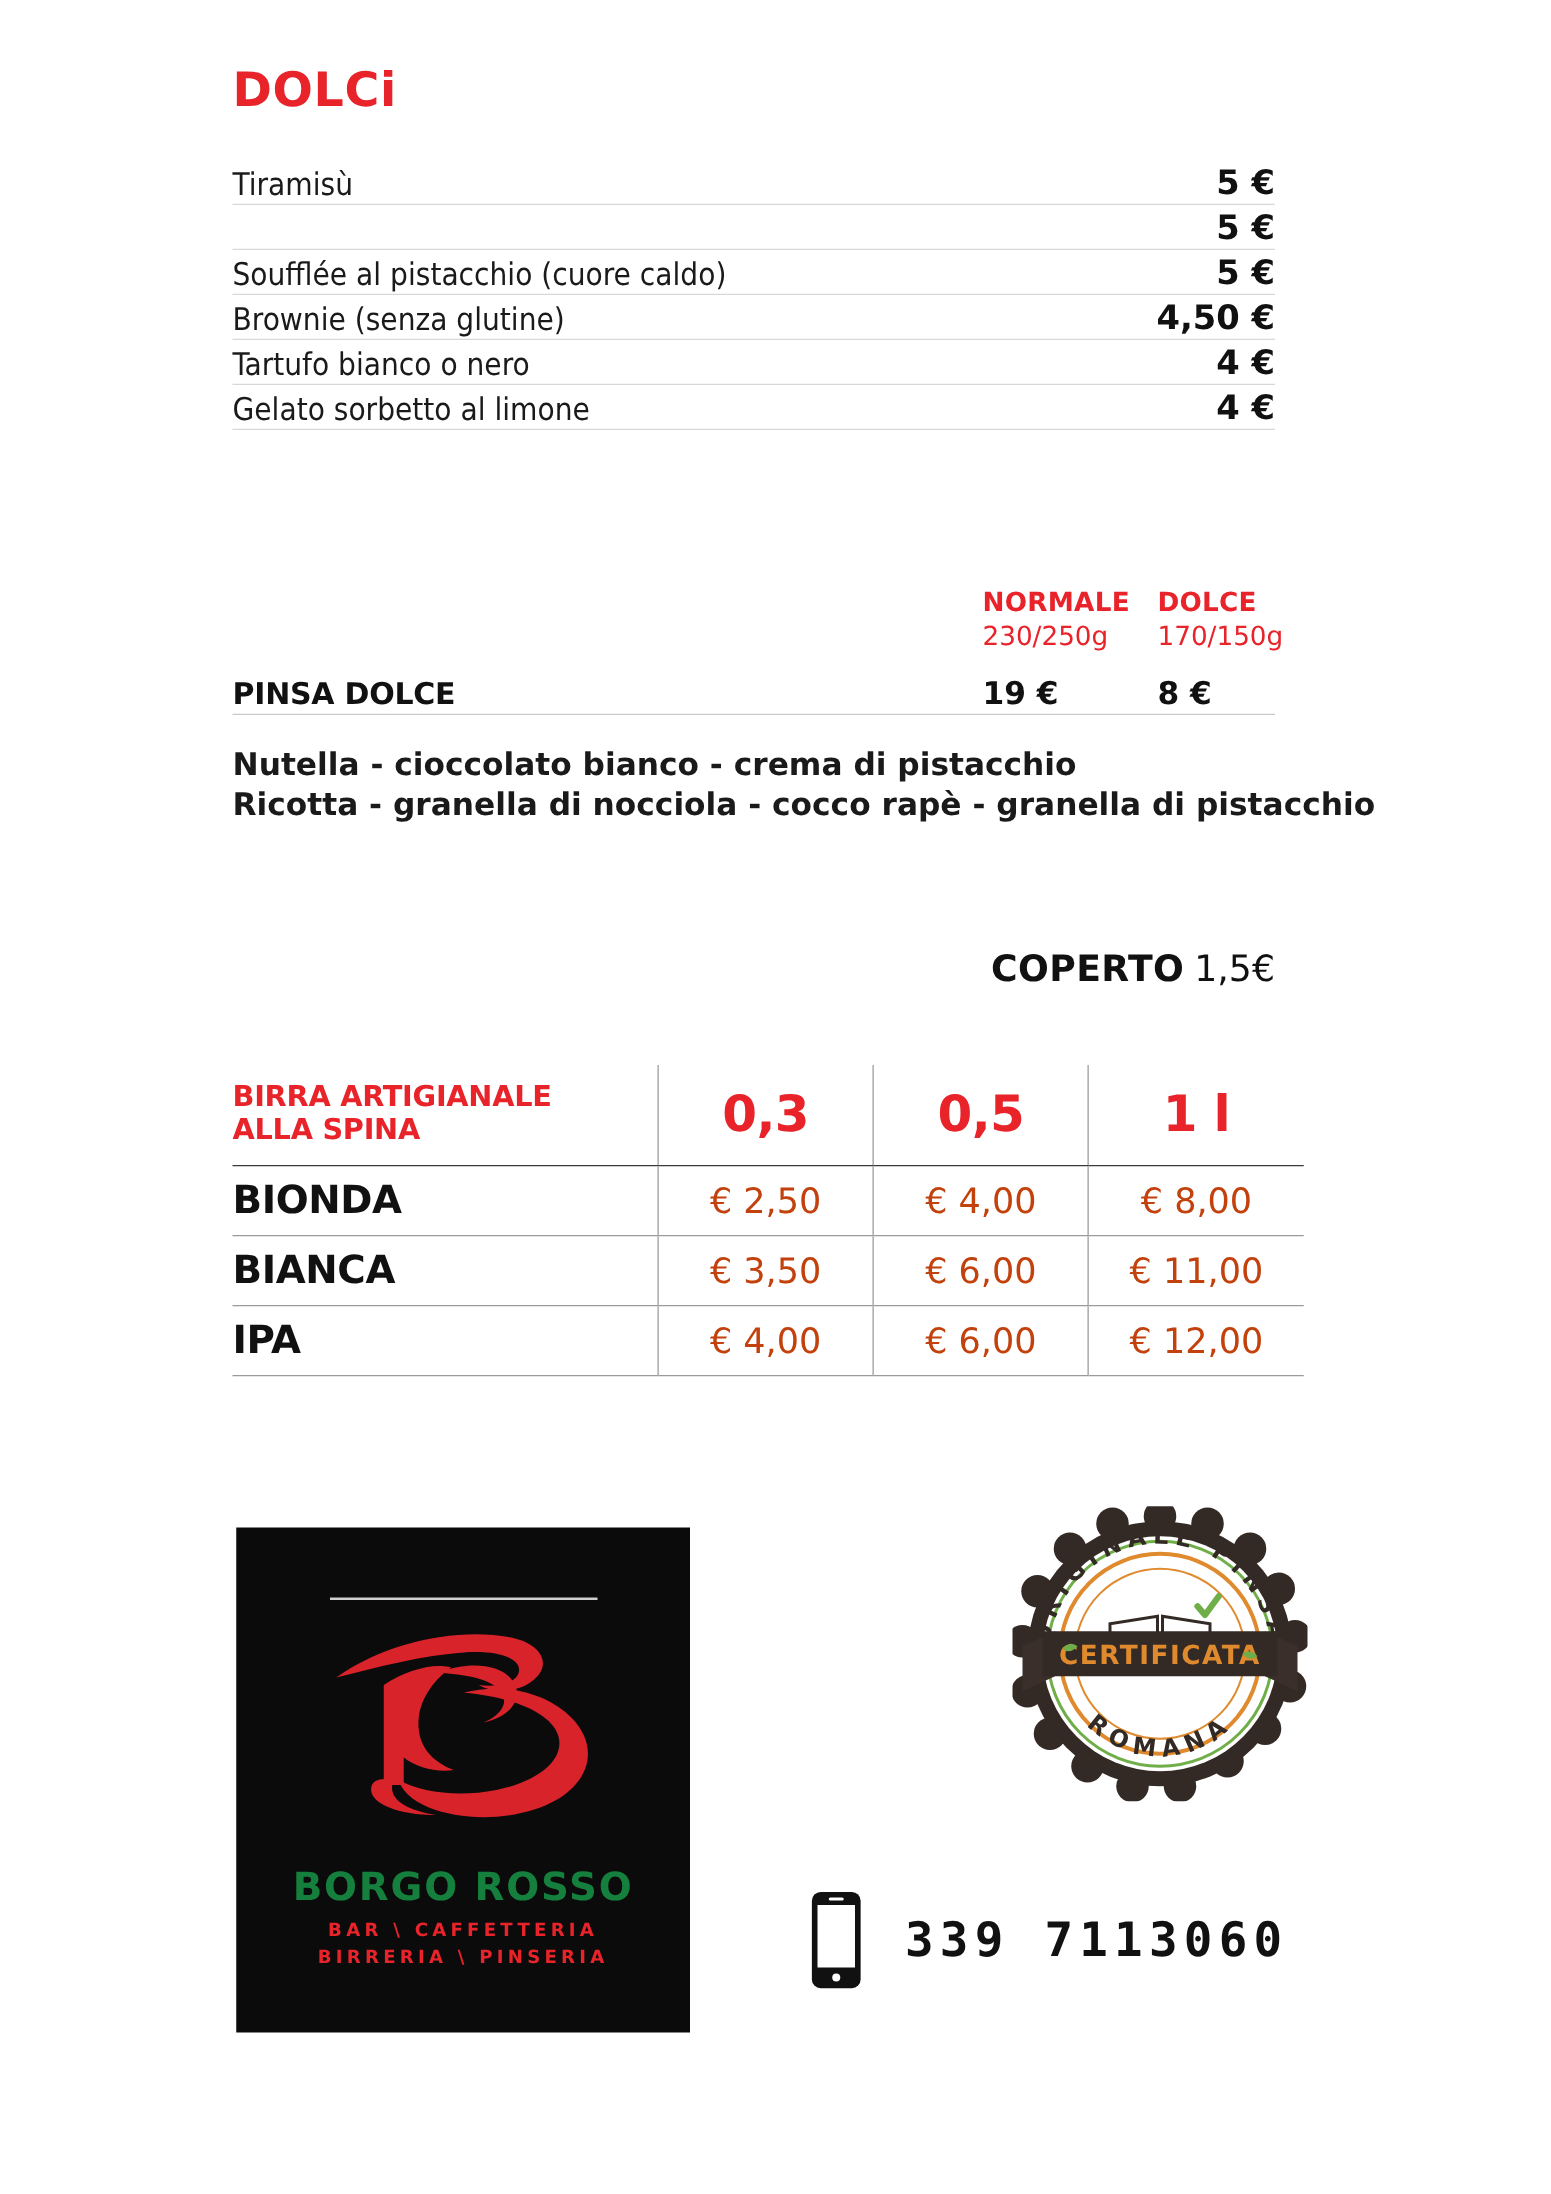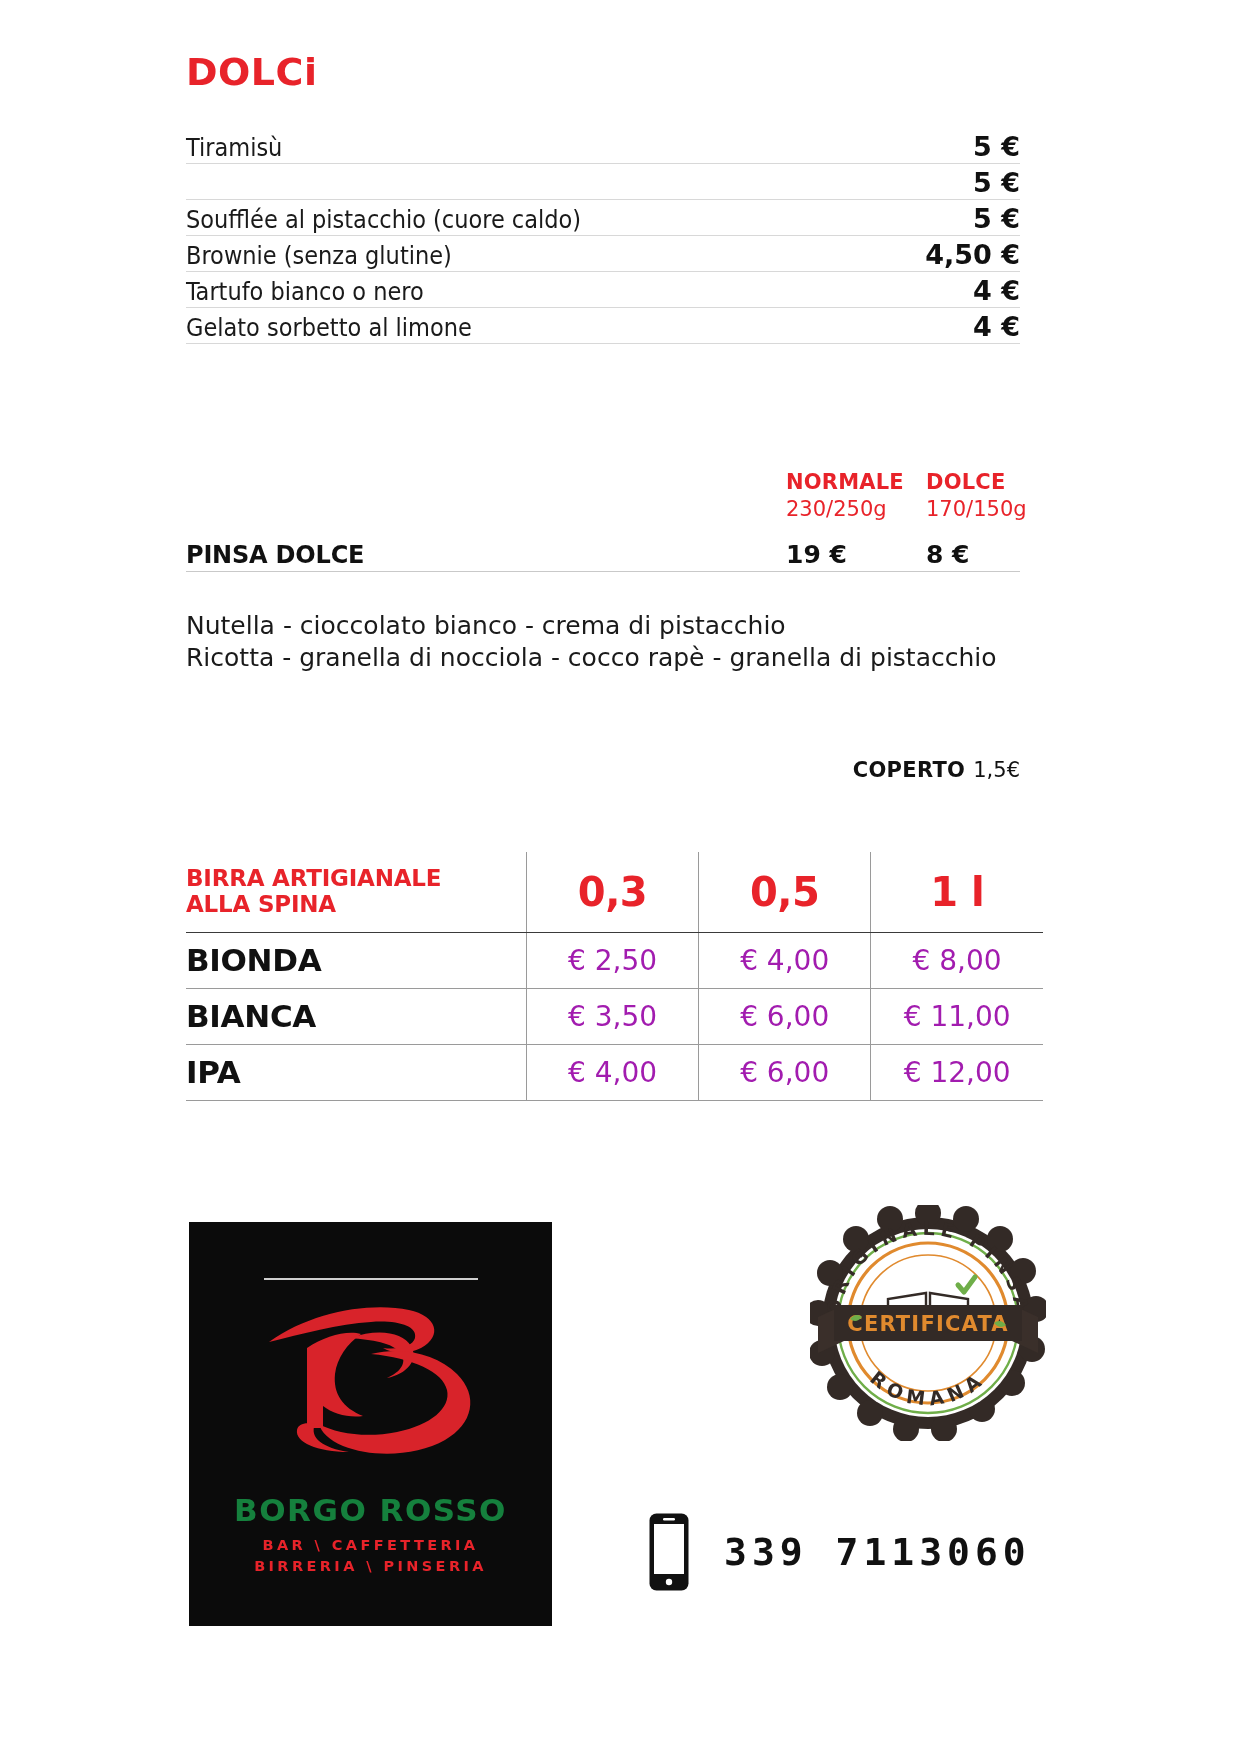--- a/index.html
+++ b/index.html
@@ -115,36 +115,37 @@
     bottom: 2px;
     font-size: 25px;
     font-weight: 800;
     color: #111;
     font-family: "DejaVu Sans", sans-serif;
   }
   .pp-normale { left: 600px; }
   .pp-baby { left: 740px; }
 
   .toppings {
-    margin-top: 38px;
+    margin-top: 24px;
+    font-weight: bold;
   }
   .topping-line {
     font-size: 25px;
     color: #1a1a1a;
     line-height: 1.28;
     white-space: nowrap;
     font-family: "DejaVu Sans", sans-serif;
   }
 
   
   .coperto {
     position: absolute;
     right: 221px;
     top: 758px;
-    font-size: 21px;
+    font-size: 29px;
     color: #111;
     white-space: nowrap;
     font-family: "DejaVu Sans", sans-serif;
   }
   .coperto b { font-weight: 800; letter-spacing: 0.3px; }
   .coperto span { font-weight: 400; margin-left: 8px; }
 
   
   .beer-table {
     position: absolute;
@@ -183,21 +184,21 @@
   .bt-beer {
     font-size: 31px;
     font-weight: 800;
     color: #111;
     letter-spacing: -0.3px;
     font-family: "DejaVu Sans", sans-serif;
   }
   .bt-price {
     font-size: 28px;
     font-weight: 400;
-    color: #a21caf;
+    color: #c2410c;
     text-align: center;
     font-family: "DejaVu Sans", sans-serif;
   }
 
   
   .logo-box {
     position: absolute;
     left: 189px;
     top: 1222px;
     width: 363px;

